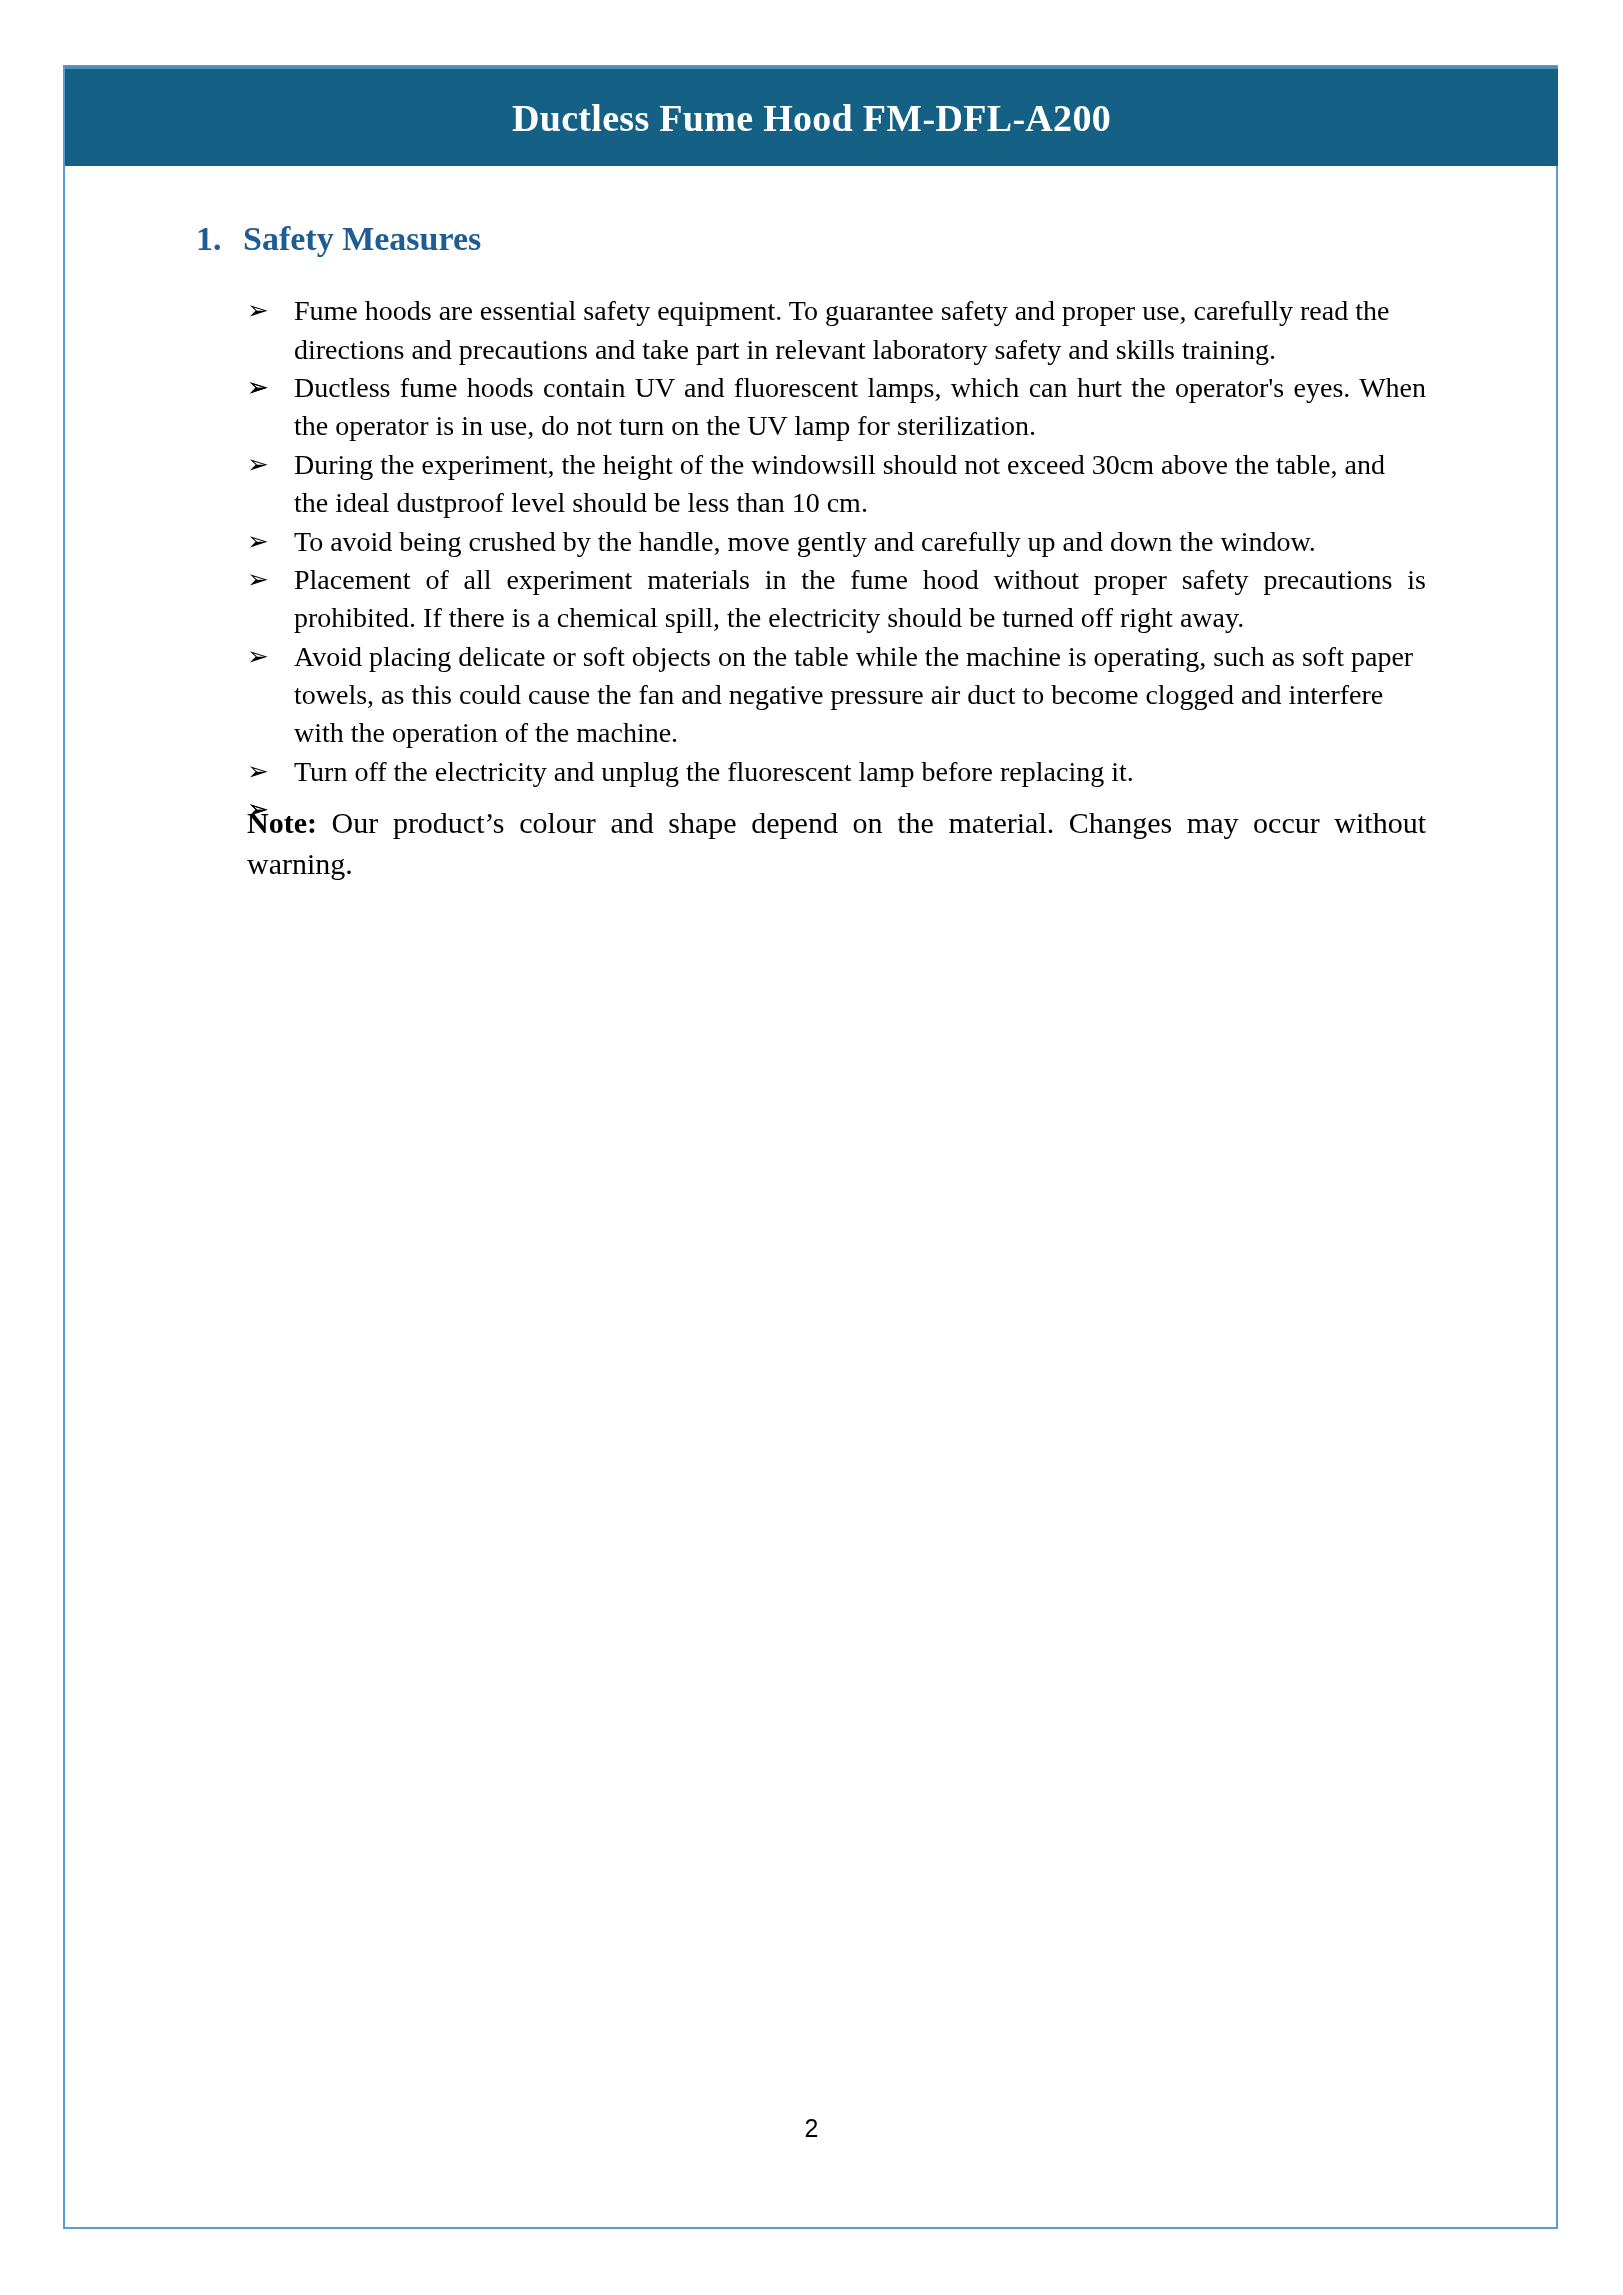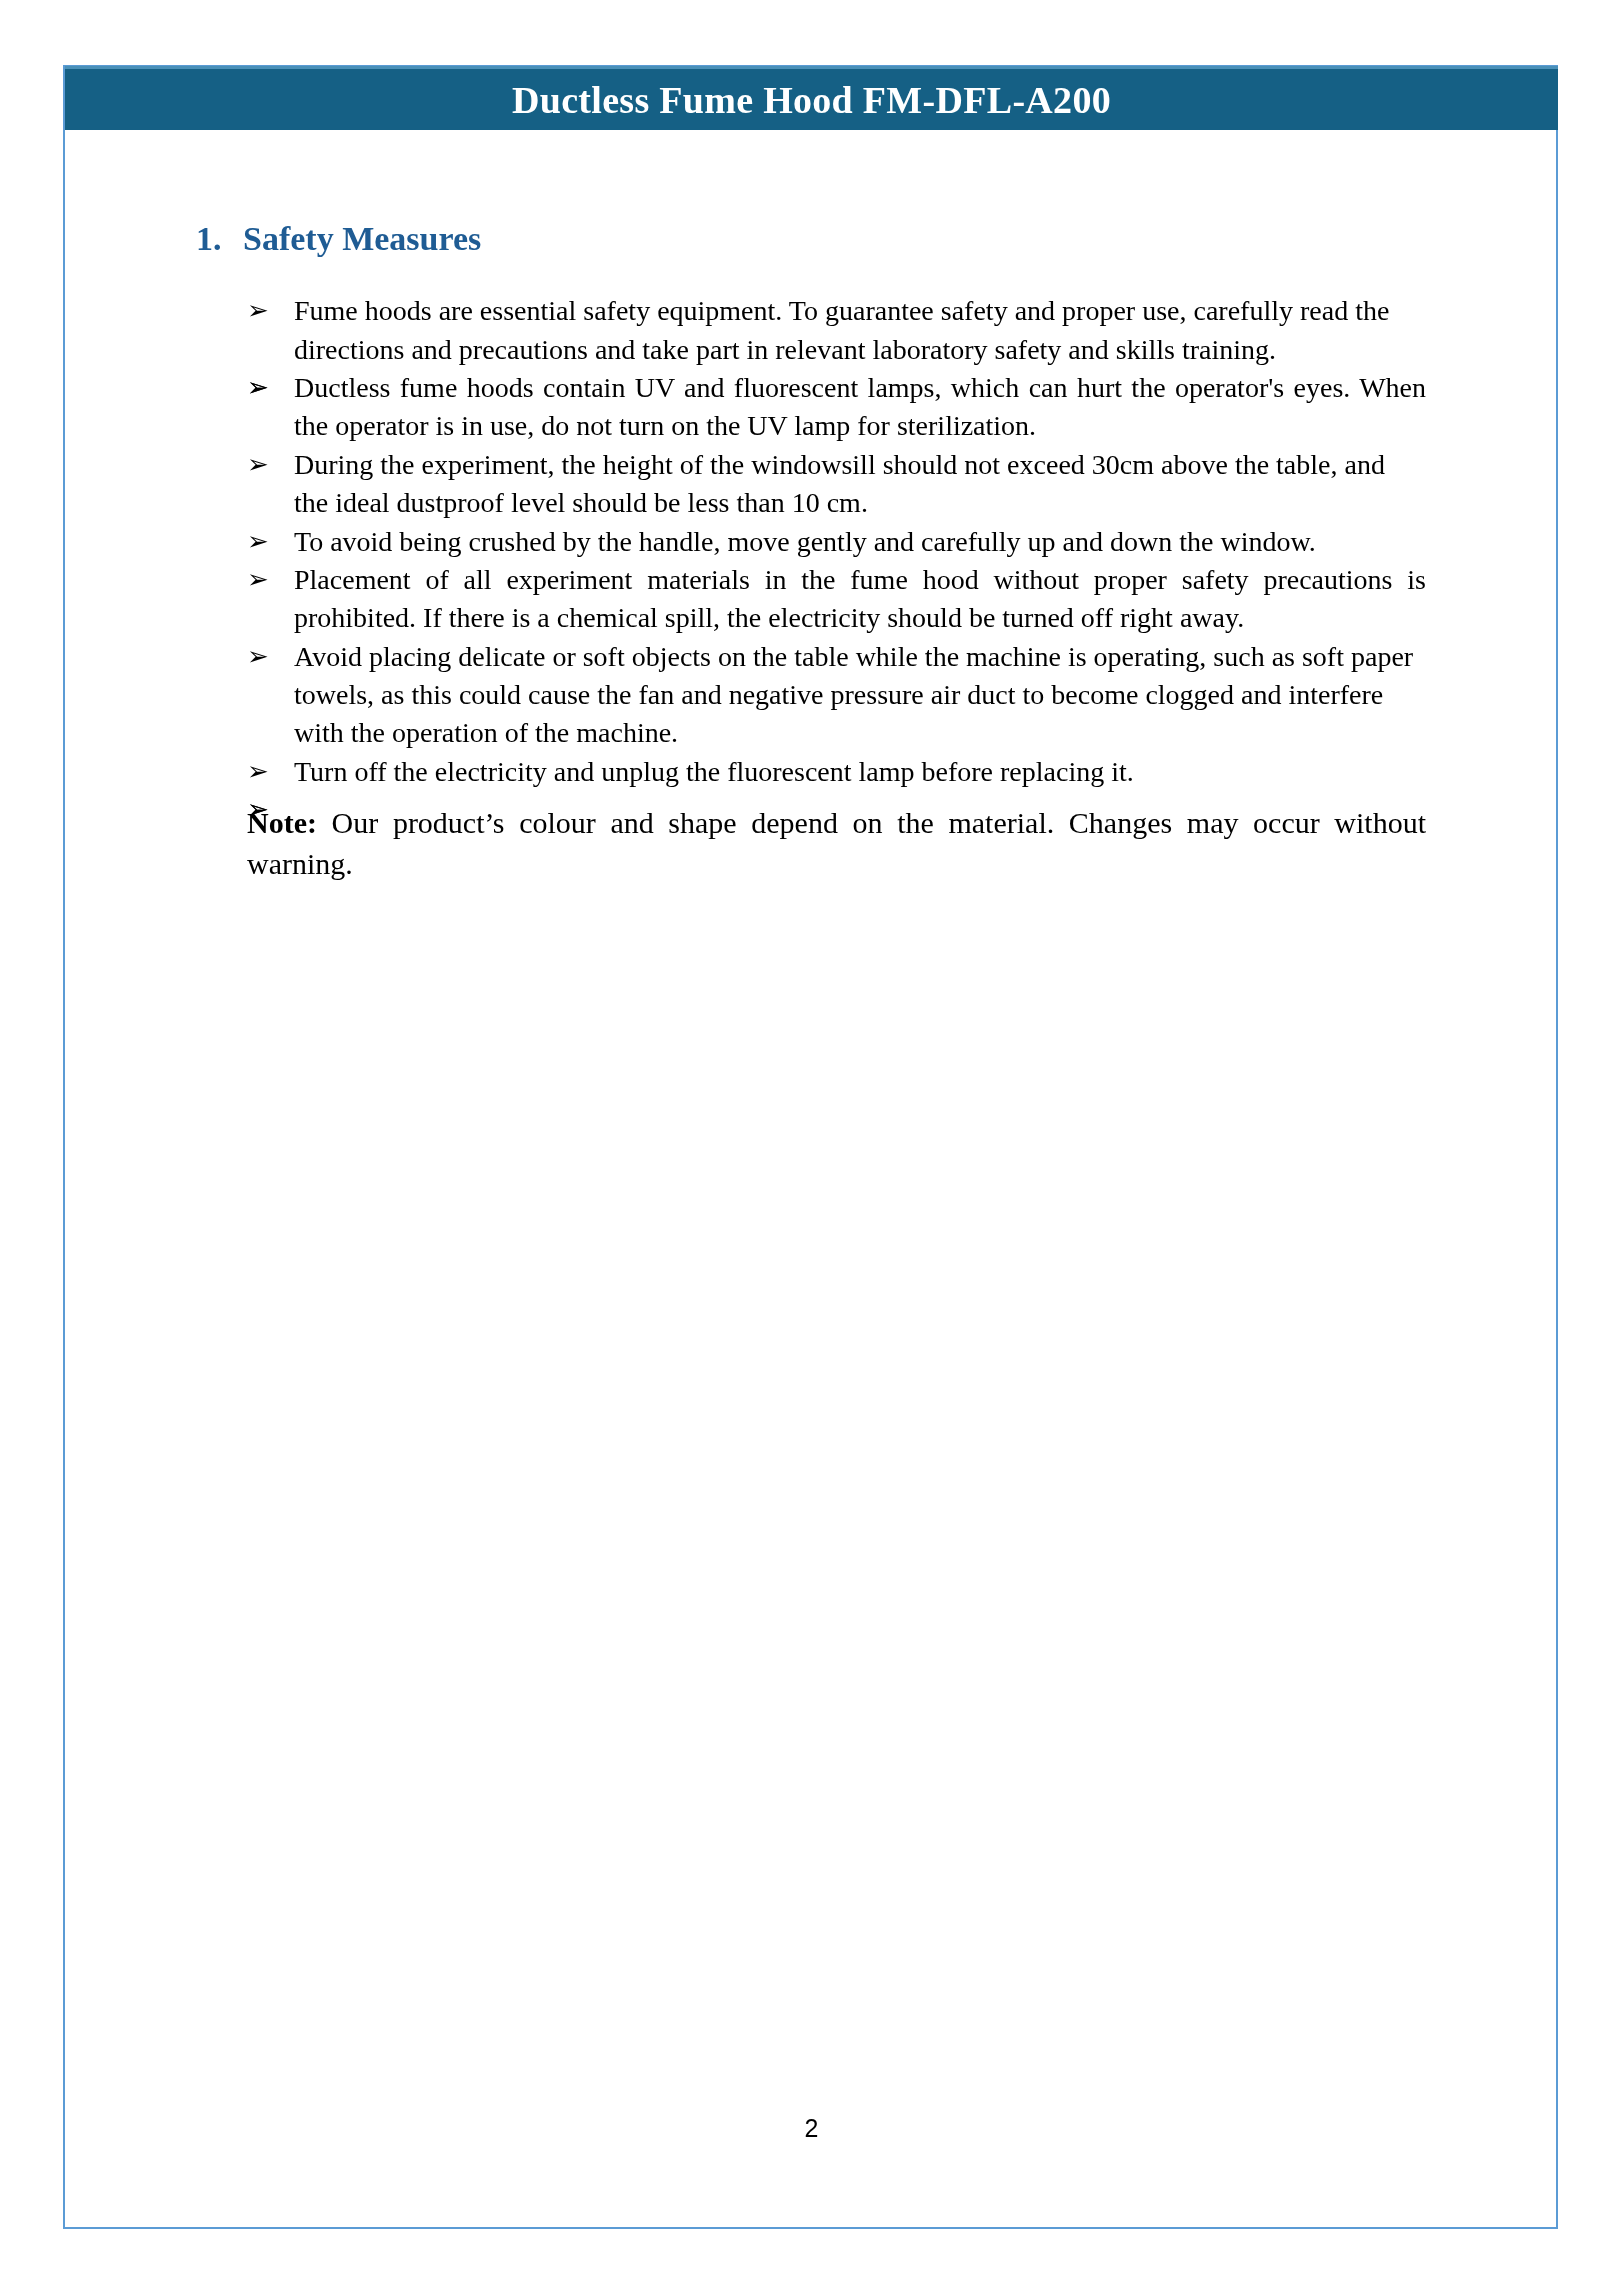--- a/index.html
+++ b/index.html
@@ -29,21 +29,21 @@
     box-sizing: border-box;
     pointer-events: none;
   }
 
   
   .header-band {
     position: absolute;
     left: 65px;
     top: 66px;
     width: 1493px;
-    height: 64px;
+    height: 100px;
     background: #156085;
     border-top: 3.3px solid #4a90b8;
     box-sizing: border-box;
     display: flex;
     align-items: center;
     justify-content: center;
   }
 
   .header-title {
     color: #ffffff;

